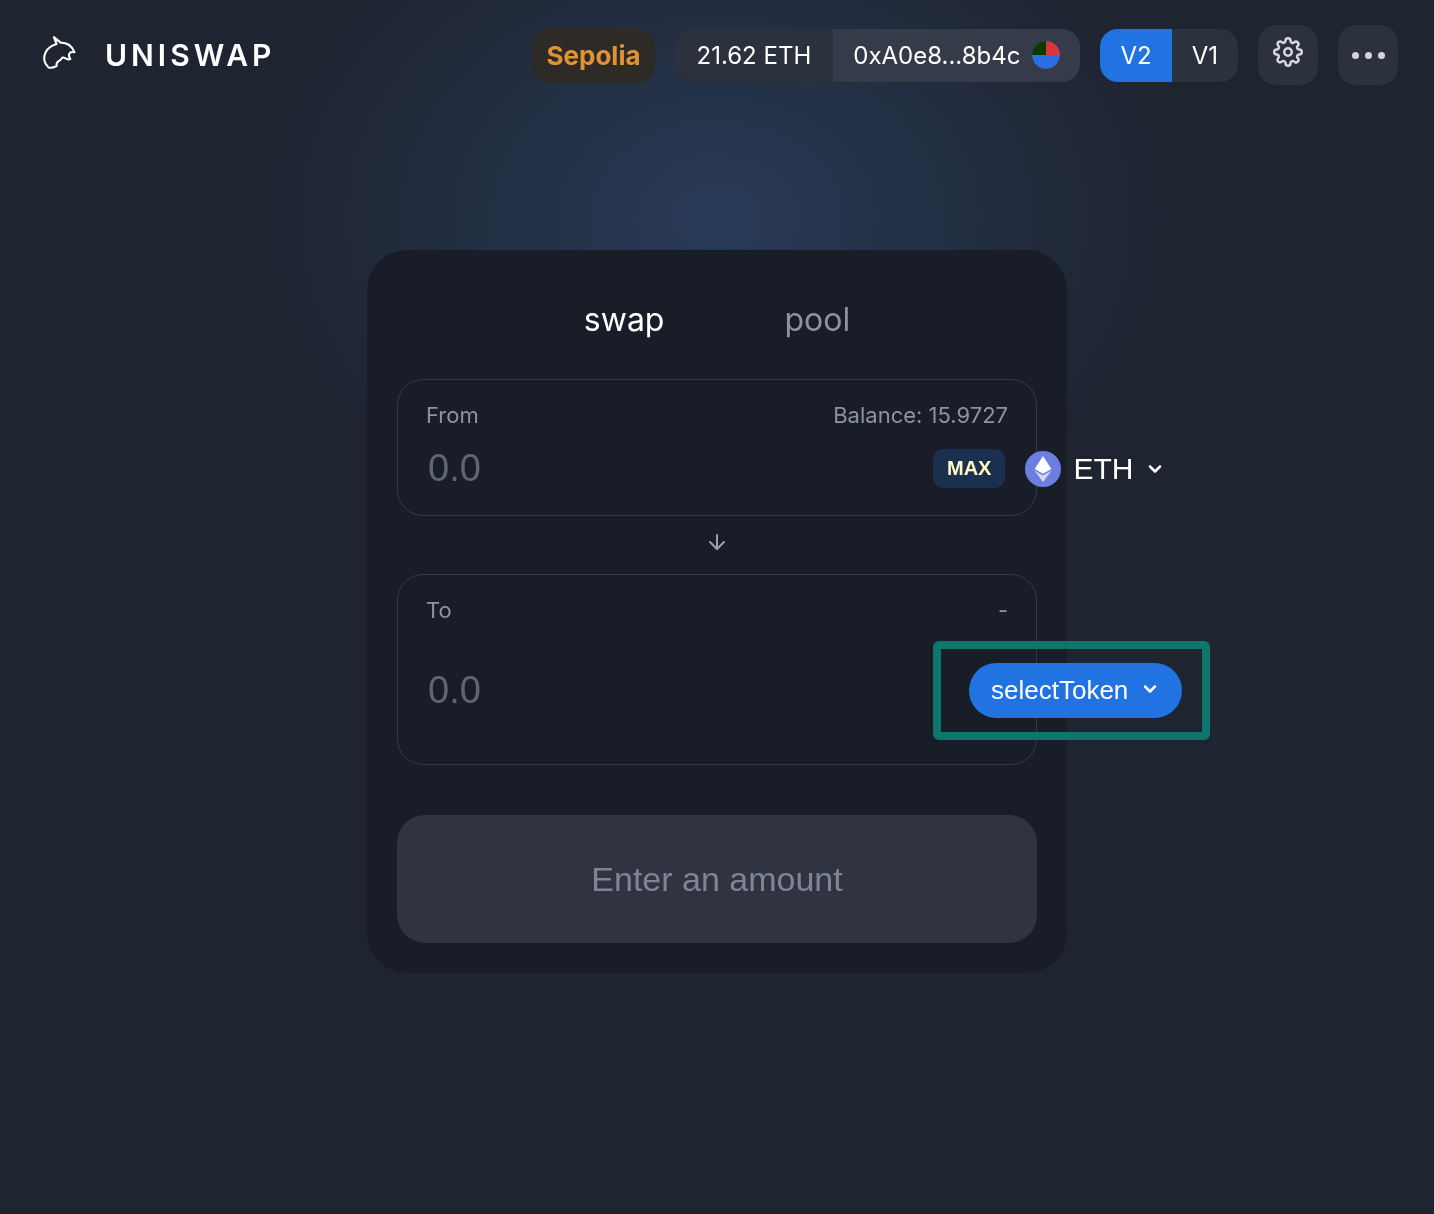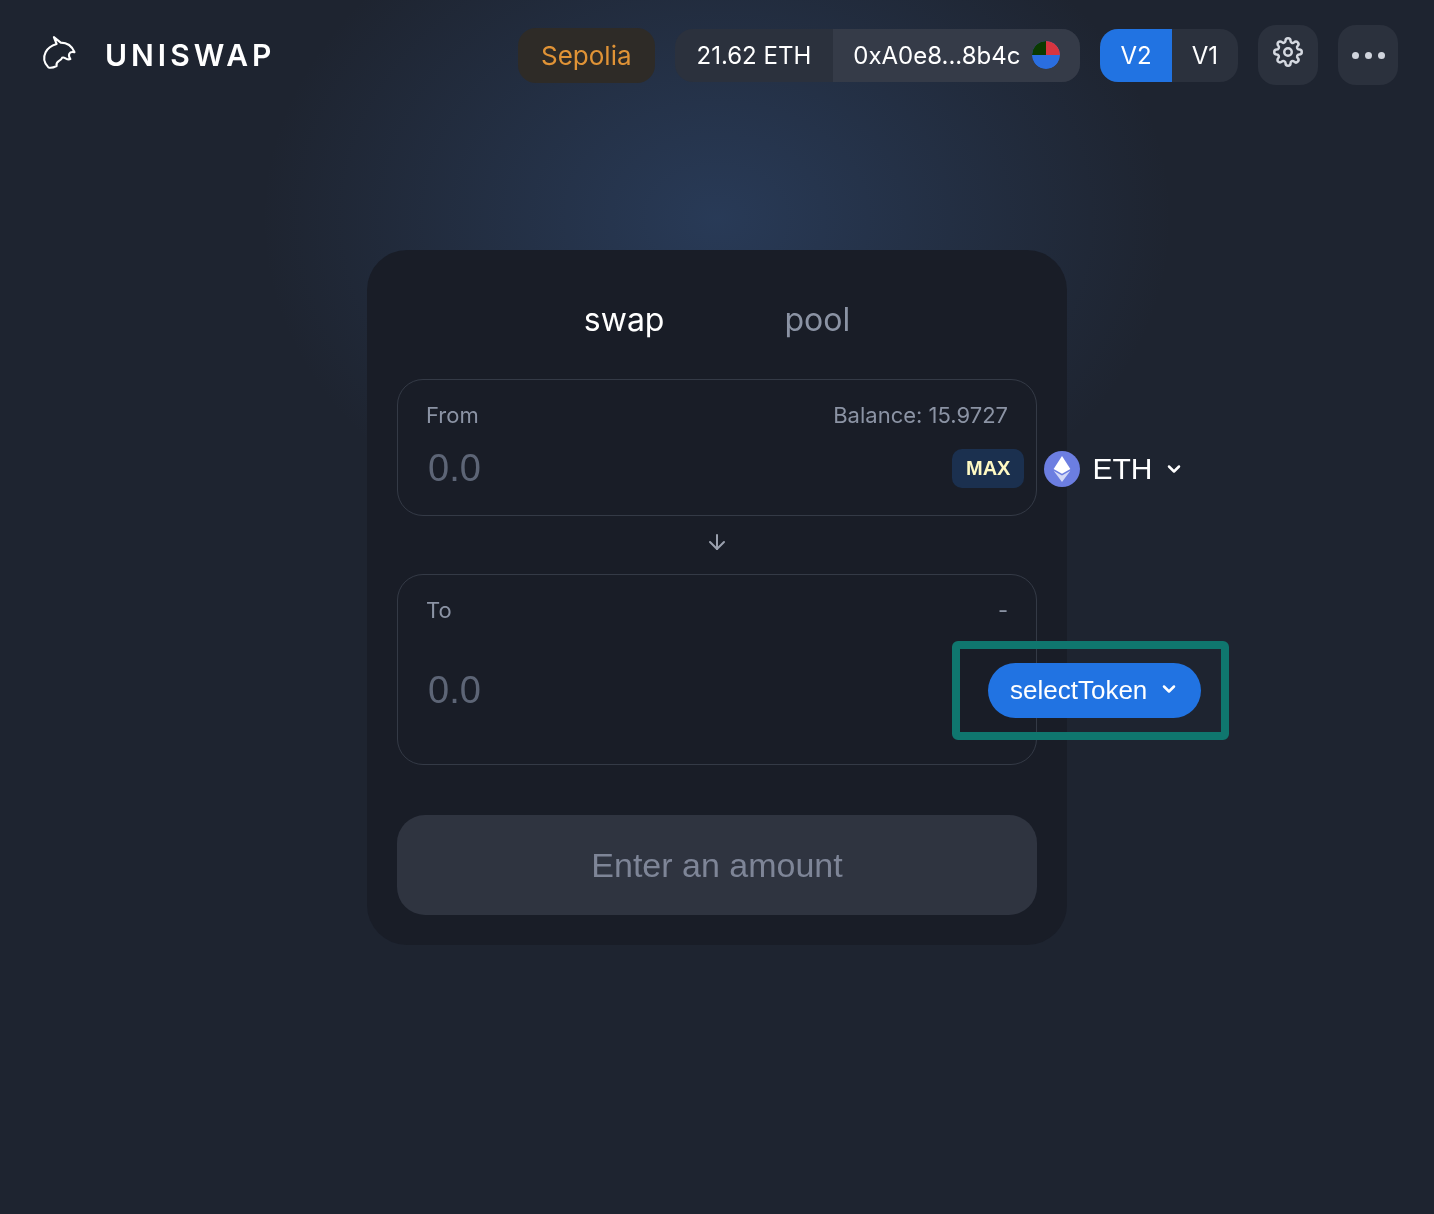--- a/index.html
+++ b/index.html
@@ -34,24 +34,25 @@
     padding:0 36px;
     gap:20px;
   }
   .logo-group{display:flex;align-items:center;gap:25px;flex:0 0 auto;}
   .logo-icon{width:44px;height:44px;}
   .logo-text{font-size:30px;font-weight:600;letter-spacing:4px;}
   .topbar-spacer{flex:1;}
   .chip{
     background:var(--chip);
     border-radius:18px;
-    padding:12px 23px;
+    padding:12px 14px;
     font-size:26px;
     display:flex;align-items:center;gap:10px;
     white-space:nowrap;
+    font-weight:bold;
   }
   .chip.network{background:#2e2b27;color:var(--accent-orange);}
   .wallet-group{display:flex;background:var(--chip);border-radius:18px;overflow:hidden;}
   .wallet-group .balance{padding:12px 22px;}
   .wallet-group .address{background:#353b48;padding:12px 20px;display:flex;align-items:center;gap:12px;}
   .identicon{width:28px;height:28px;border-radius:50%;overflow:hidden;}
   .version-group{display:flex;background:var(--chip);border-radius:18px;overflow:hidden;}
   .version-group .v{padding:12px 20px;cursor:pointer;}
   .version-group .v.active{background:var(--accent-blue);}
   .iconbtn{
@@ -75,21 +76,21 @@
   .tab.active{color:var(--text);}
   .box{
     border:1px solid var(--panel-border);
     border-radius:26px;
     padding:22px 28px 24px;
   }
   .box-head{display:flex;justify-content:space-between;font-size:22px;color:var(--text-dim);margin-bottom:18px;}
   .box-body{display:flex;align-items:center;gap:14px;}
   .amount-in{
     flex:1;background:transparent;border:none;outline:none;
-    font-size:38px;color:var(--text);font-weight:700;
+    font-size:38px;color:var(--text);font-weight:400;
   }
   .amount-in::placeholder{color:var(--input-placeholder);font-weight:500;}
   .max-btn{
     background:#1b304f;color:#fef9c3;
     border:none;border-radius:10px;
     font-size:20px;font-weight:600;
     padding:8px 14px;cursor:pointer;
   }
   .token-btn{
     display:flex;align-items:center;gap:12px;
@@ -98,21 +99,21 @@
   }
   .token-btn.primary{background:var(--accent-blue);padding:12px 22px;font-size:26px;}
   .eth-icon{width:36px;height:36px;border-radius:50%;background:#6c7ee1;display:flex;align-items:center;justify-content:center;}
   .arrow-between{display:flex;justify-content:center;padding:14px 0;}
   .highlight-box{
     border:8px solid #0f766e;border-radius:6px;
     padding:14px 20px 14px 28px;margin-left:auto;display:inline-flex;
   }
   .cta{
     margin-top:50px;
-    width:100%;height:100px;border:none;border-radius:28px;
+    width:100%;height:128px;border:none;border-radius:28px;
     background:#2f3440;color:#7e8597;font-size:34px;cursor:not-allowed;
   }
 </style>
 </head>
 <body>
 
 <div class="topbar">
   <div class="logo-group">
     <span class="logo-icon">
       <svg viewBox="0 0 64 64" fill="none" stroke="#fff" stroke-width="3" stroke-linejoin="round" stroke-linecap="round">

